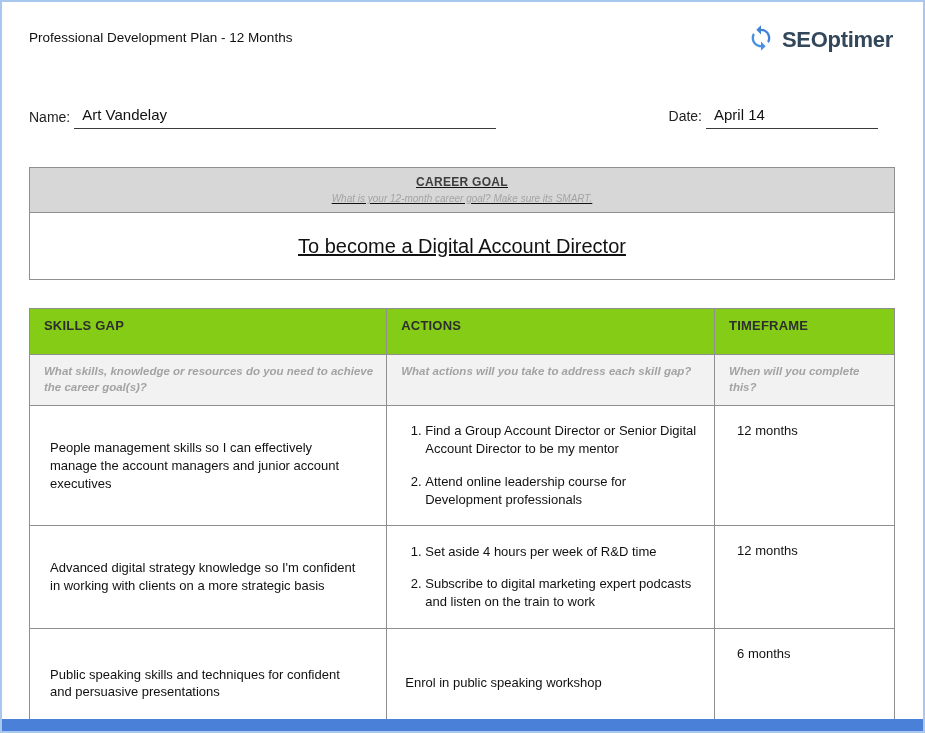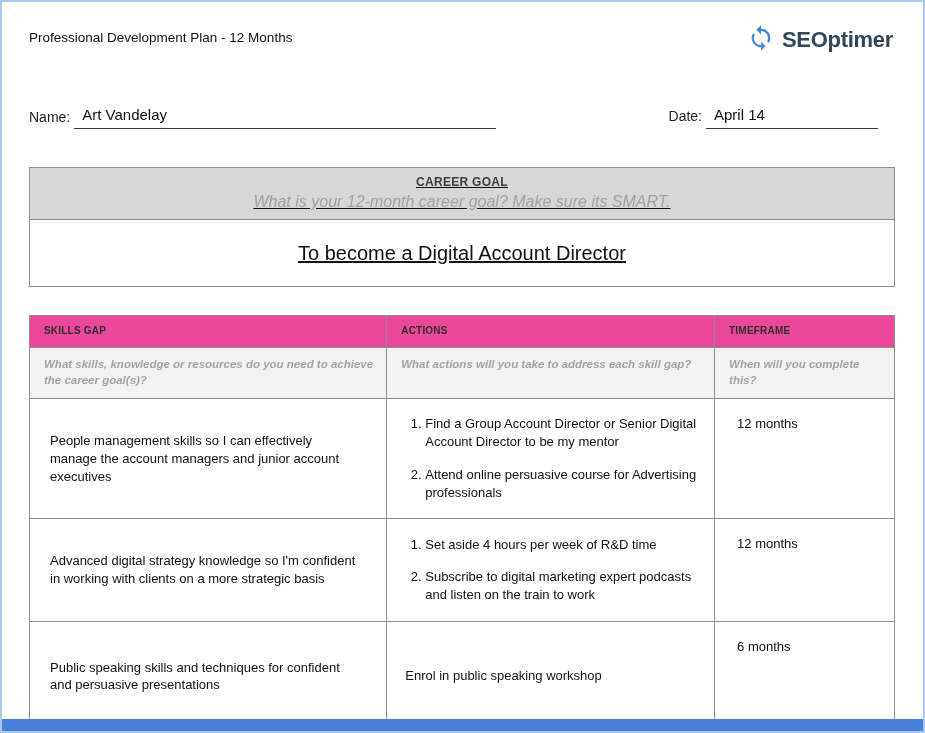--- a/index.html
+++ b/index.html
@@ -78,21 +78,21 @@
     text-align: center;
     padding: 7px 0 8px;
   }
   .cg-title {
     font-size: 12px;
     font-weight: bold;
     color: #3d3d3d;
     letter-spacing: 0.3px;
   }
   .cg-prompt {
-    font-size: 16px;
+    font-size: 10px;
     font-style: italic;
     color: #a3a3a3;
     margin-top: 4px;
   }
   .cg-value {
     height: 66px;
     display: flex;
     align-items: center;
     justify-content: center;
     font-size: 20px;
@@ -107,26 +107,26 @@
     table-layout: fixed;
   }
   .skills-table col.c1 { width: 41.3%; }
   .skills-table col.c2 { width: 37.9%; }
   .skills-table col.c3 { width: 20.8%; }
   .skills-table th, .skills-table td {
     border: 1px solid #8f8f8f;
     box-sizing: border-box;
   }
   .skills-table th {
-    background: #ec4899;
+    background: #84cc16;
     text-align: left;
-    font-size: 10px;
+    font-size: 13px;
     font-weight: bold;
     color: #2e2e2e;
-    padding: 9px 12px 11px 14px;
+    padding: 9px 12px 21px 14px;
     letter-spacing: 0.2px;
   }
   .prompt-cell {
     background: #f2f2f2;
     font-size: 11.5px;
     font-style: italic;
     color: #a3a3a3;
     padding: 8px 12px 10px 14px;
     line-height: 1.4;
     vertical-align: top;
@@ -217,21 +217,21 @@
         <td class="prompt-cell">What actions will you take to address each skill gap?</td>
         <td class="prompt-cell">When will you complete this?</td>
       </tr>
     </thead>
     <tbody>
       <tr class="row-1">
         <td class="body-cell skills-cell">People management skills so I can effectively manage the account managers and junior account executives</td>
         <td class="body-cell actions-cell">
           <ol class="actions-list">
             <li>Find a Group Account Director or Senior Digital Account Director to be my mentor</li>
-            <li>Attend online persuasive course for Advertising professionals</li>
+            <li>Attend online leadership course for Development professionals</li>
           </ol>
         </td>
         <td class="body-cell timeframe-cell">12 months</td>
       </tr>
       <tr class="row-2">
         <td class="body-cell skills-cell">Advanced digital strategy knowledge so I'm confident in working with clients on a more strategic basis</td>
         <td class="body-cell actions-cell">
           <ol class="actions-list">
             <li>Set aside 4 hours per week of R&amp;D time</li>
             <li>Subscribe to digital marketing expert podcasts and listen on the train to work</li>

